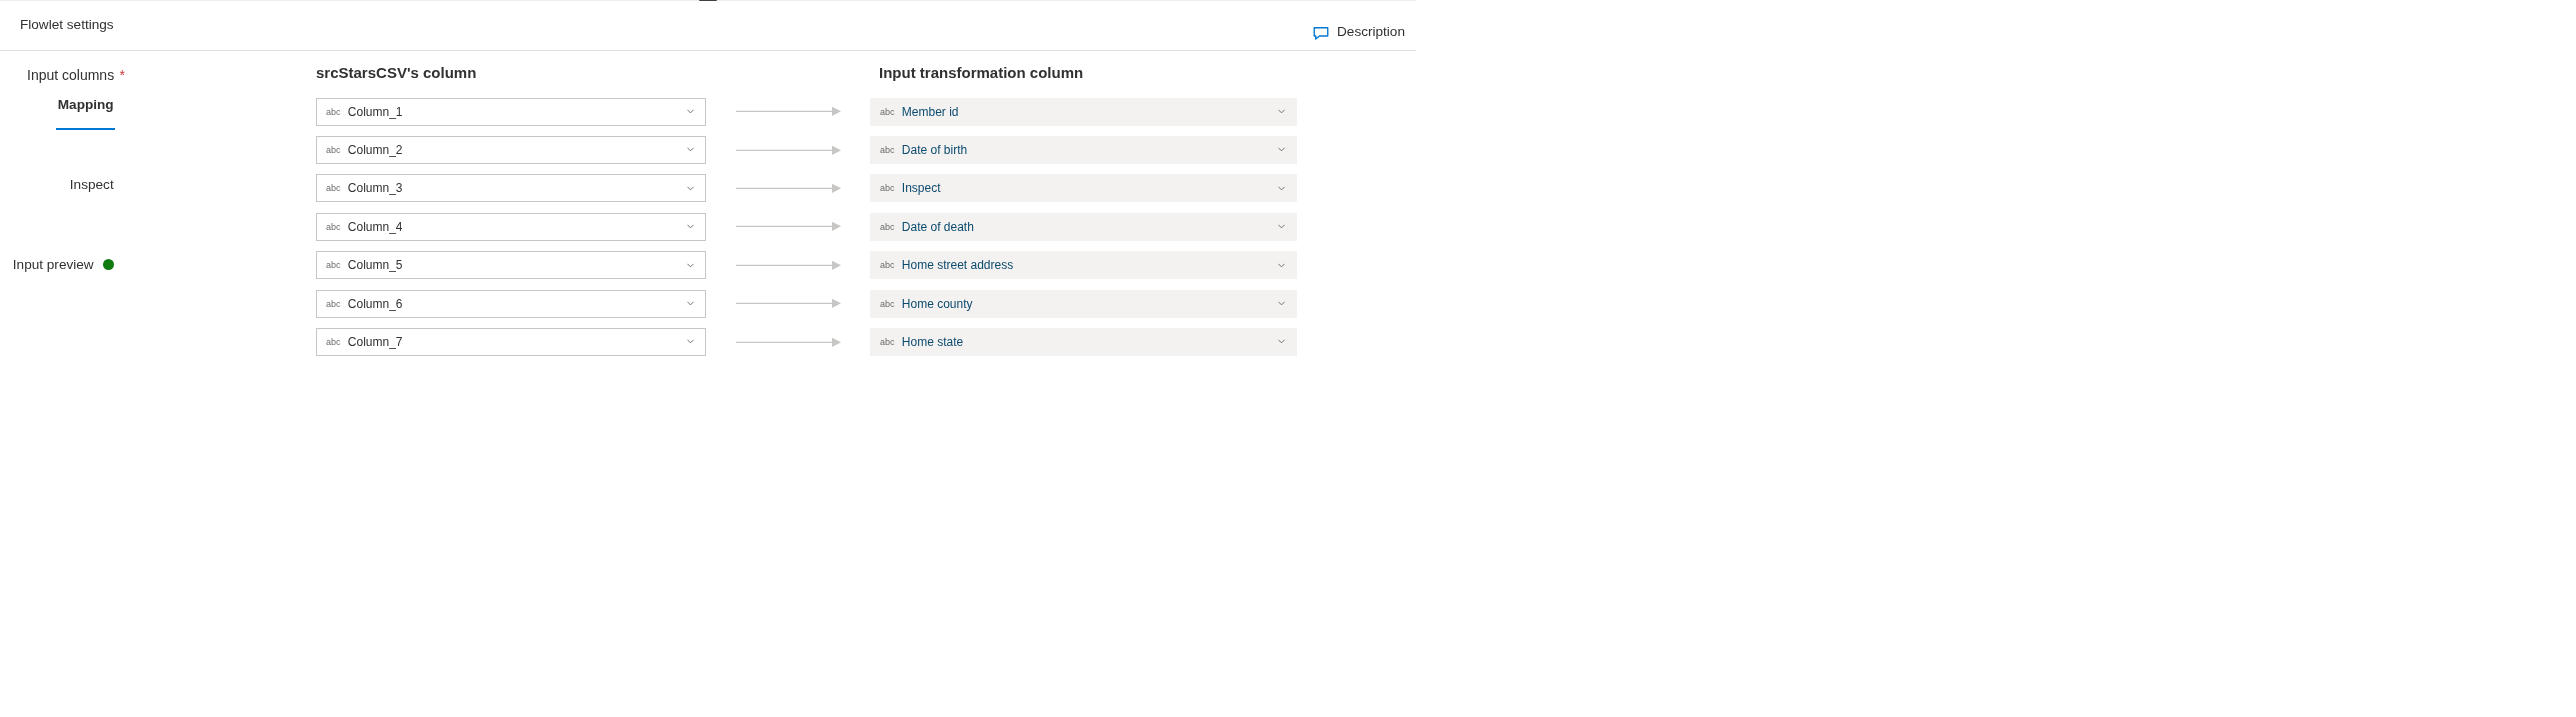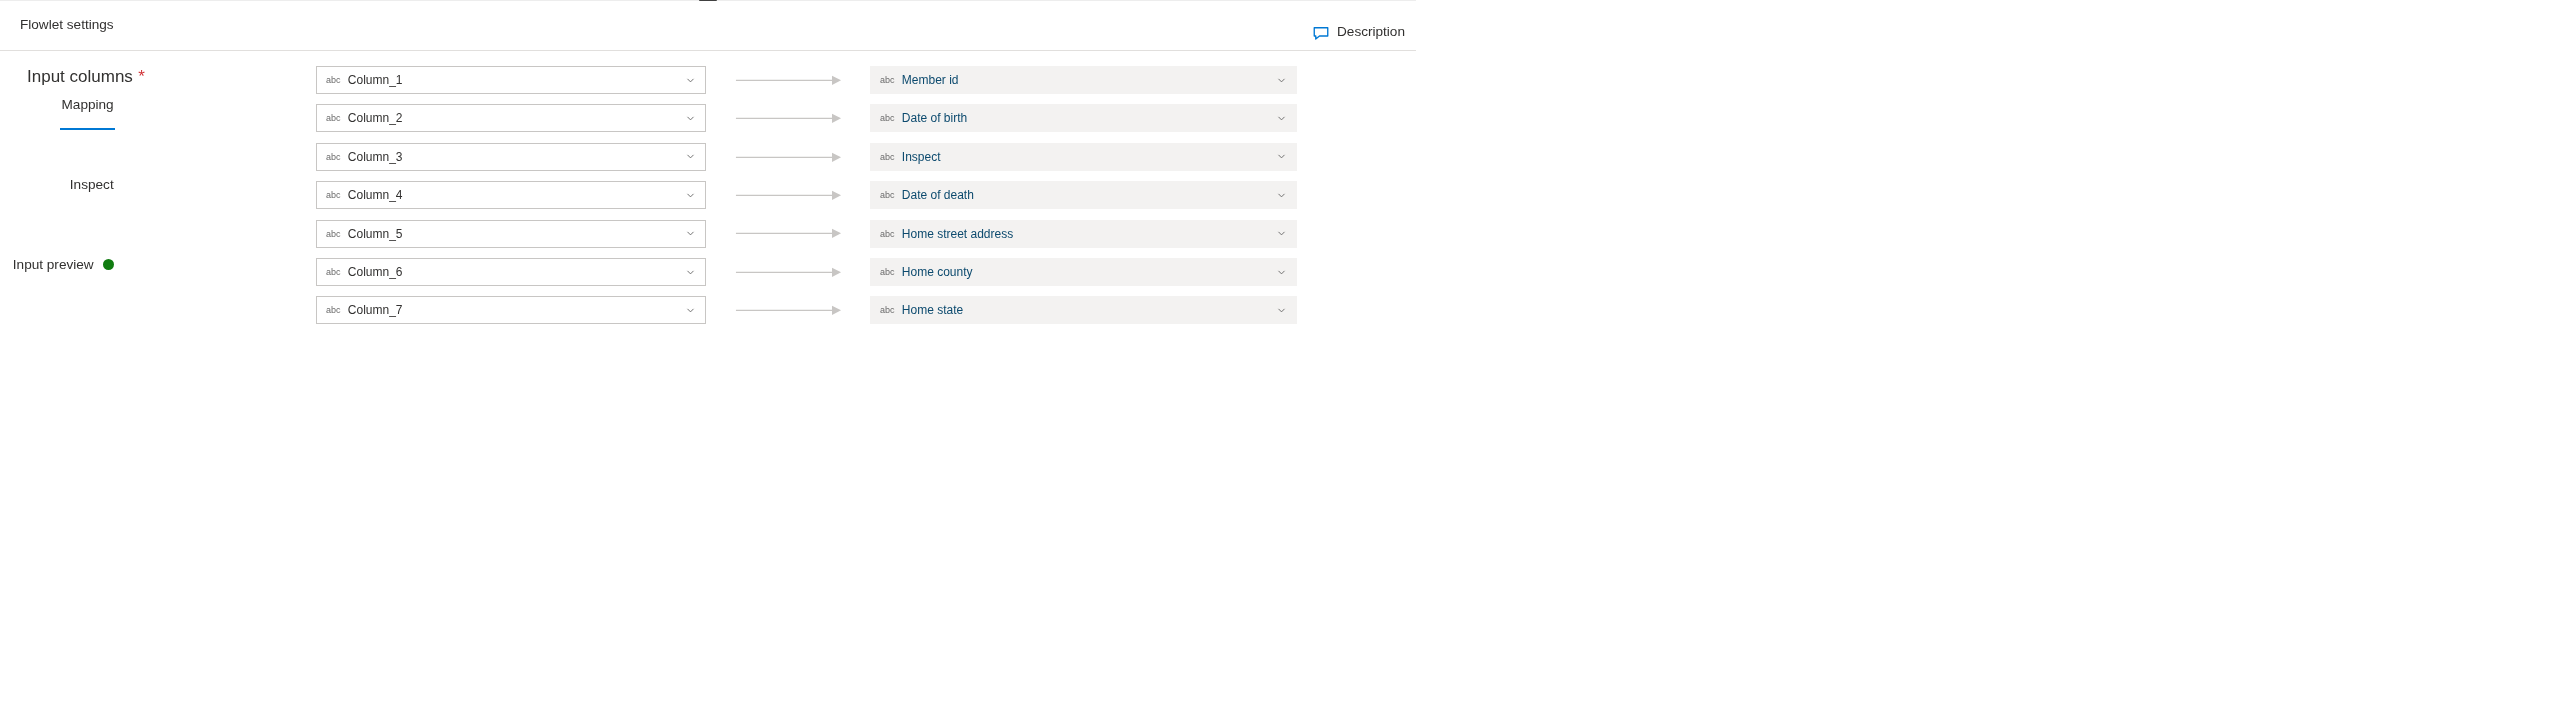--- a/index.html
+++ b/index.html
@@ -17,32 +17,32 @@
   .viewport{width:1416px;max-width:100%;background:var(--bg);}
 
   
   .top-hair{height:0.9px;background:var(--light-border);}
   .top-hair.faint{background:#ededed;}
 
   
   .tabbar{display:flex;align-items:flex-end;justify-content:space-between;border-bottom:0.9px solid var(--light-border);padding:0 11px;height:49px;position:relative;}
   .tabs{display:flex;gap:31px;align-items:flex-end;height:100%;flex-direction:column;}
   .tab{display:flex;align-items:center;gap:9px;height:100%;padding:0 1.8px 0 1.8px;cursor:pointer;color:var(--text);box-sizing:border-box;border-bottom:2.7px solid transparent;}
-  .tab[data-active="true"]{font-weight:400;border-bottom:2.7px solid var(--accent);justify-content:center;}
+  .tab[data-active="true"]{font-weight:700;border-bottom:2.7px solid var(--accent);justify-content:center;}
   .tab-label{line-height:49px;font-size:13.6px;}
   .dot{display:inline-block;width:11px;height:11px;border-radius:50%;background:var(--green);}
   .desc-link{display:flex;align-items:flex-start;gap:7.3px;color:var(--text);cursor:pointer;font-size:13.6px;padding-bottom:5.4px;}
   .desc-link svg{stroke:var(--accent);}
 
   
   .drag-handle{position:absolute;left:50%;top:-4.5px;transform:translateX(-50%);width:18px;height:4.5px;background:#404040;border-radius:0.9px;cursor:ns-resize;}
 
   
   .body{display:flex;align-items:flex-start;padding:12.7px 14.5px 0 27px;}
-  .left-label{display:flex;align-items:center;gap:5.4px;min-width:209px;padding-top:3.6px;font-size:17px;color:var(--text);}
+  .left-label{display:flex;align-items:center;gap:5.4px;min-width:209px;padding-top:3.6px;font-size:14px;color:var(--text);}
   .req{color:#d13438;}
 
   .mapping-area{flex:1;display:flex;flex-direction:column;}
 
   .headers{display:flex;align-items:flex-end;padding:0 0 14.5px 80px;}
   .header-src{width:400px;font-size:15px;font-weight:600;color:var(--text);}
   .header-gap{width:163px;}
   .header-tgt{width:427px;font-size:15px;font-weight:600;color:var(--text);}
 
   .rows{display:flex;flex-direction:column;gap:5.4px;padding-bottom:1.8px;}
@@ -98,20 +98,25 @@
 
   <div class="body">
 
     <div class="left-label">
       <span>Input columns</span>
       <span class="req">*</span>
     </div>
 
     <div class="mapping-area">
 
+      <div class="headers">
+        <div class="header-src">srcStarsCSV's column</div>
+        <div class="header-gap"></div>
+        <div class="header-tgt">Input transformation column</div>
+      </div>
 
       <div class="rows" id="rows">
 
   <div class="row">
     <div class="spacer-l"></div>
 
     <div class="combo">
       <span class="badge">abc</span>
       <span class="val">Column_1</span>
       <span class="chev">

